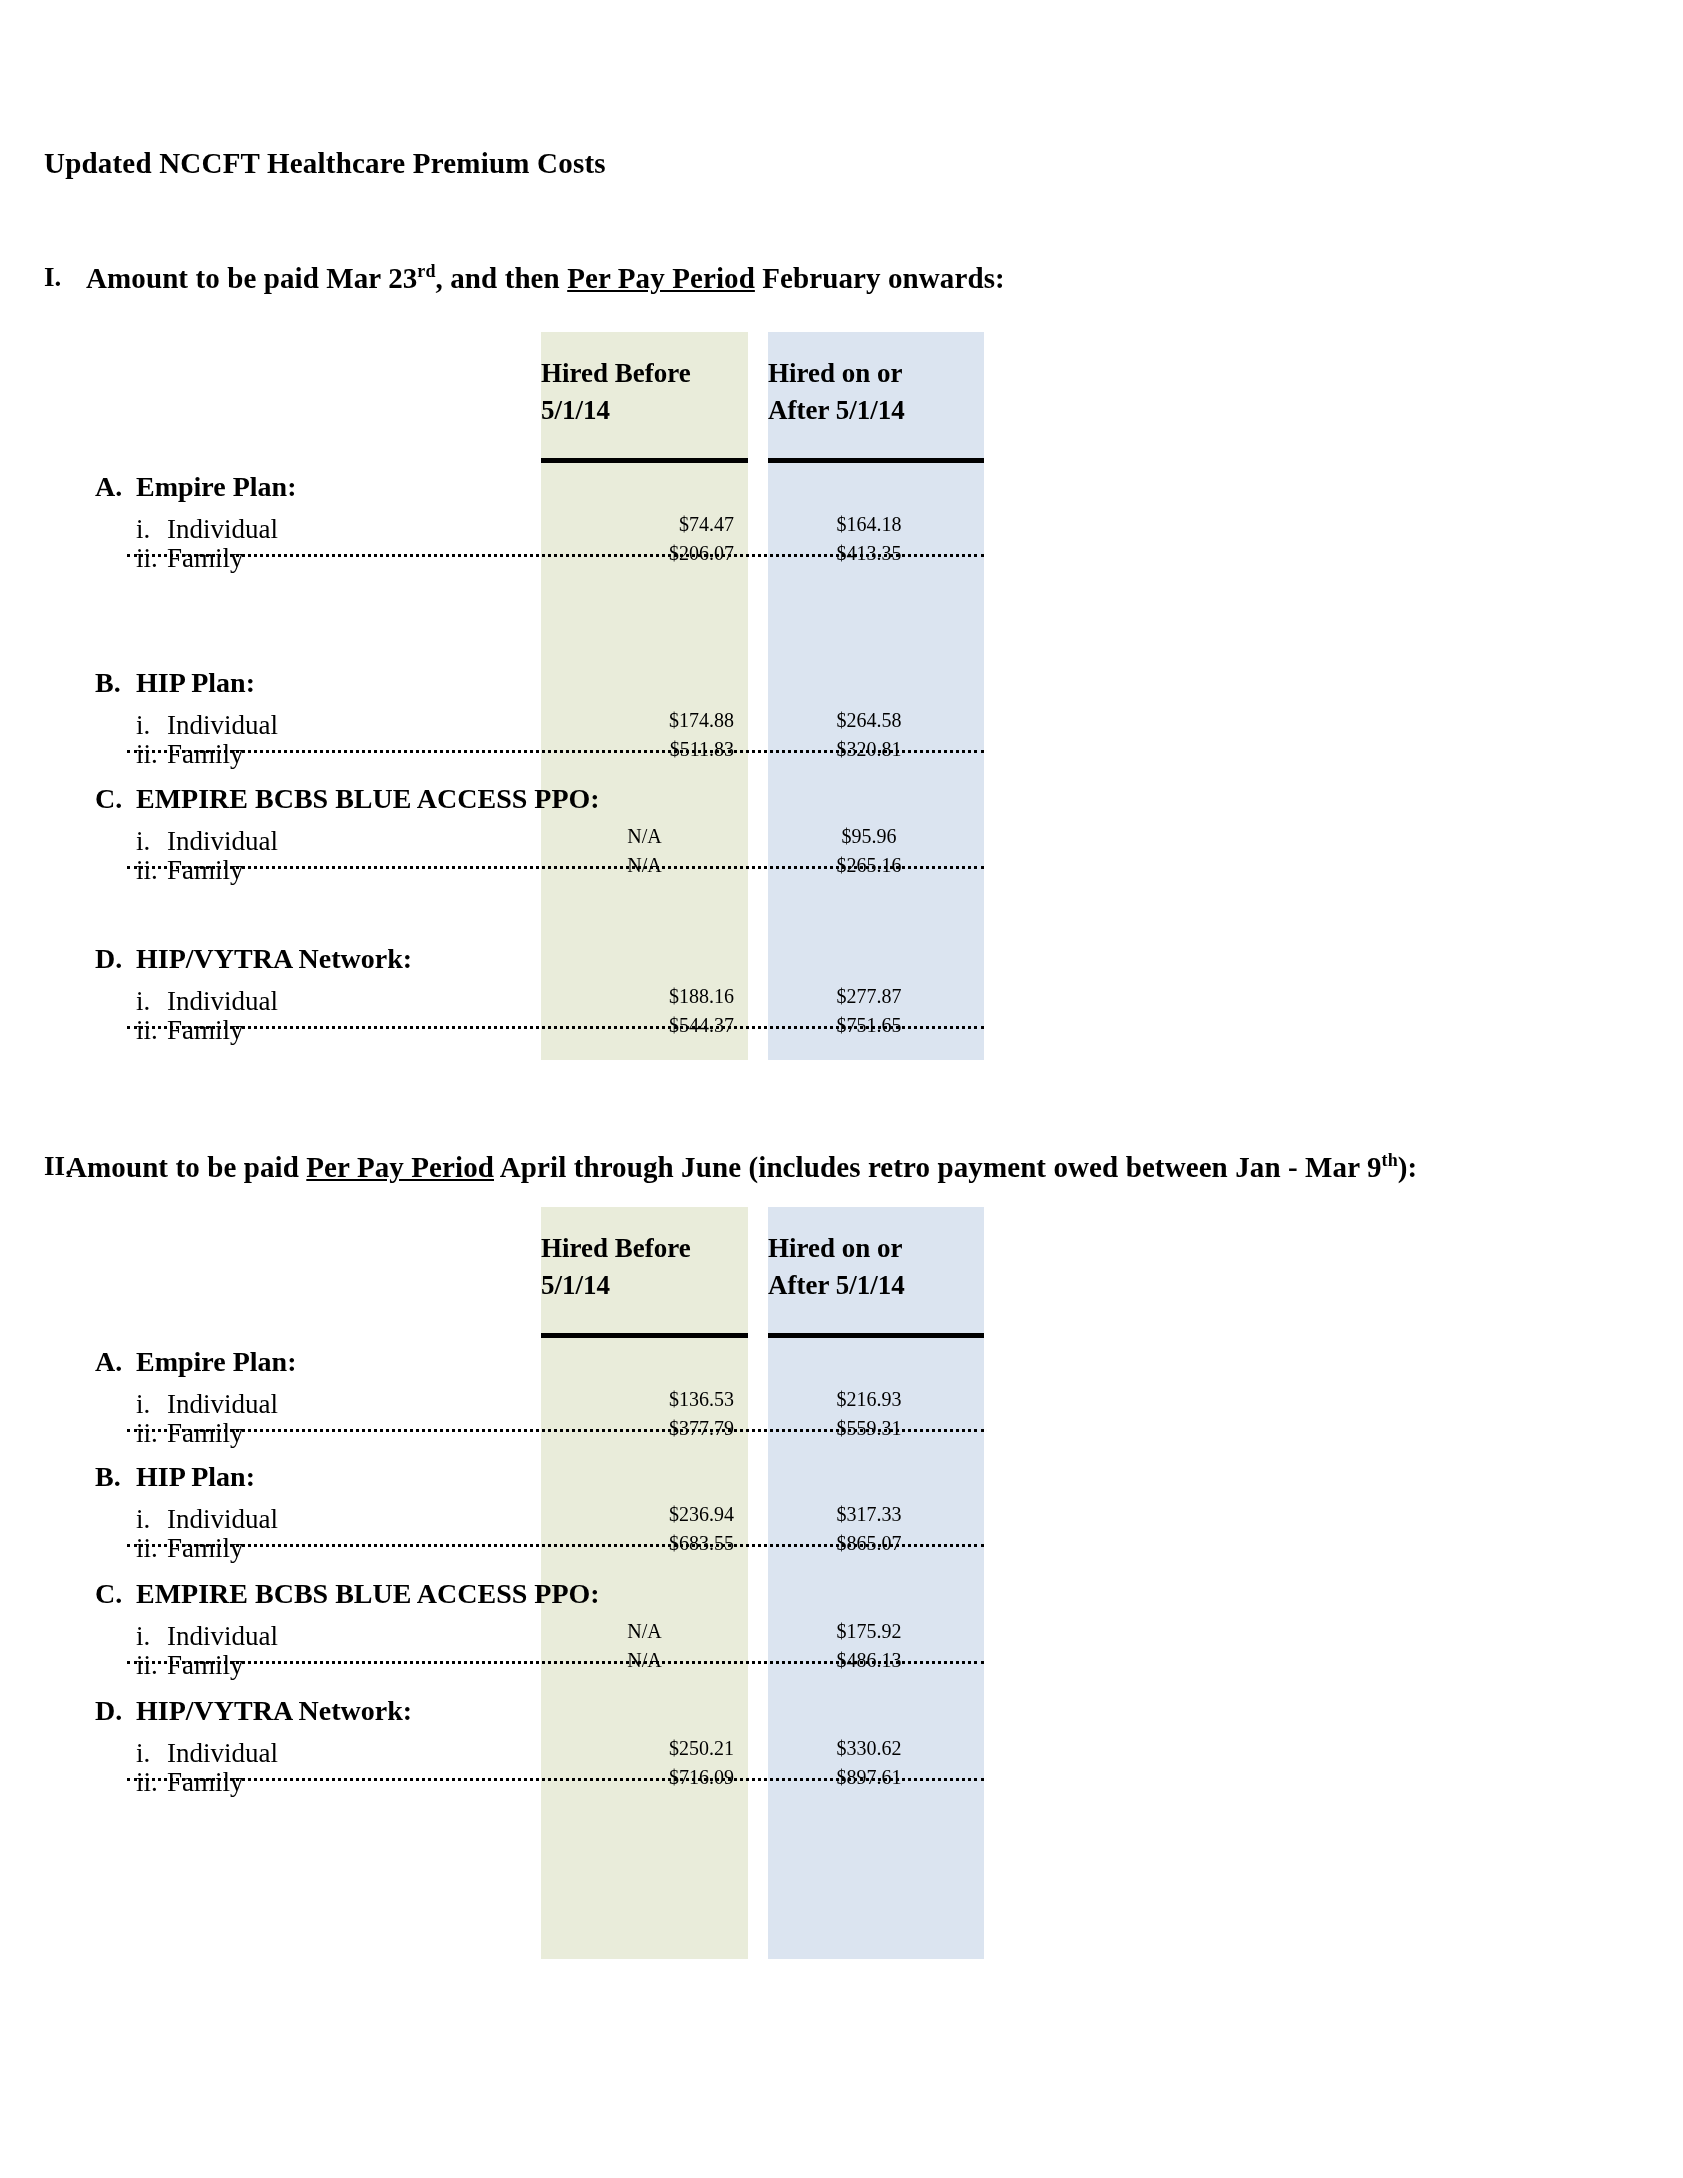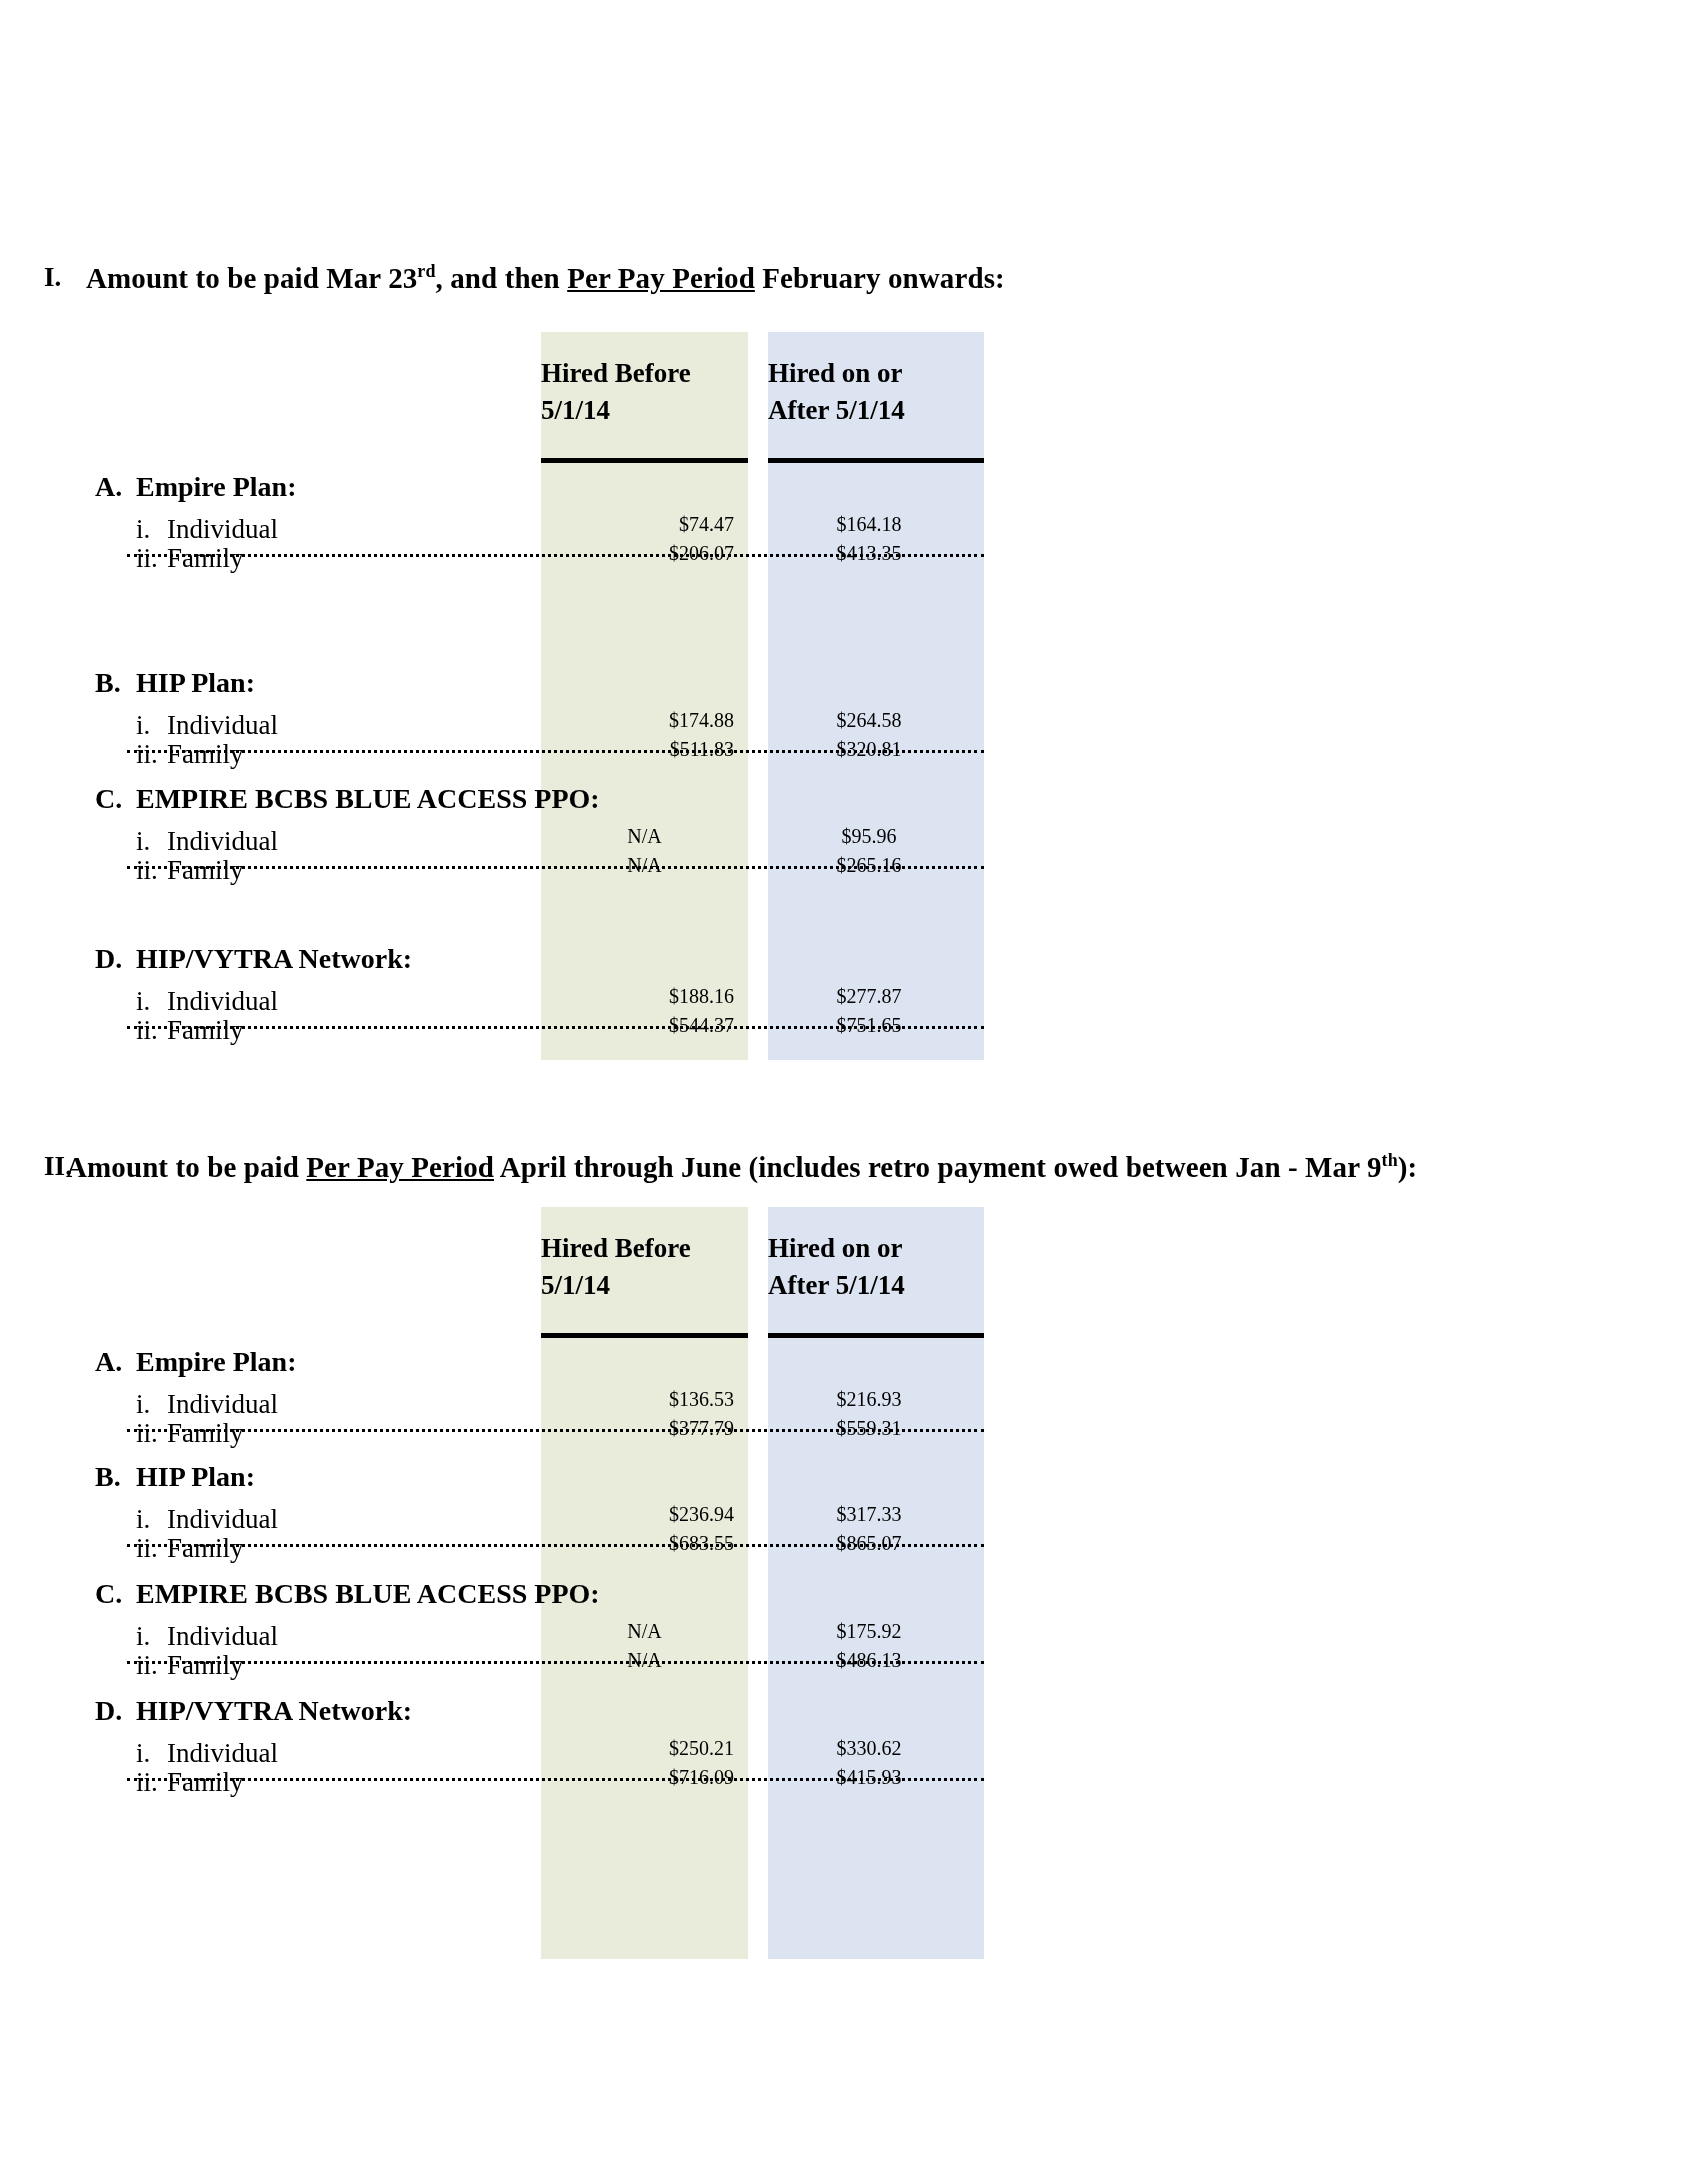--- a/index.html
+++ b/index.html
@@ -177,20 +177,21 @@
     width: 857px;
     height: 0;
     border-top: 3px dotted #000000;
   }
 </style>
 </head>
 <body>
 
 <div class="page">
 
+  <div class="doc-title">Updated NCCFT Healthcare Premium Costs</div>
 
   <div class="section-heading" id="section-1-heading">
     <span class="numeral">I.</span>
     <span class="htext"><span>Amount to be paid Mar 23</span><sup>rd</sup><span>, and then </span><u>Per Pay Period</u><span> February onwards:</span></span>
   </div>
 
   <div class="cost-table" id="table-1">
 
     <div class="col-shade col-a"></div>
     <div class="col-shade col-b"></div>
@@ -342,20 +343,20 @@
       <div class="plan-title"><span class="marker">D.</span><span>HIP/VYTRA Network:</span></div>
       <div class="plan-row" style="top:43px;">
         <div class="row-label"><span class="rmarker">i.</span><span>Individual</span></div>
         <div class="row-val col-a">$250.21</div>
         <div class="row-val col-b">$330.62</div>
       </div>
       <div class="row-sep" style="top:83px;"></div>
       <div class="plan-row" style="top:72px;">
         <div class="row-label"><span class="rmarker">ii.</span><span>Family</span></div>
         <div class="row-val col-a">$716.09</div>
-        <div class="row-val col-b">$415.93</div>
+        <div class="row-val col-b">$897.61</div>
       </div>
     </div>
 
   </div>
 
 </div>
 
 
 </body></html>

